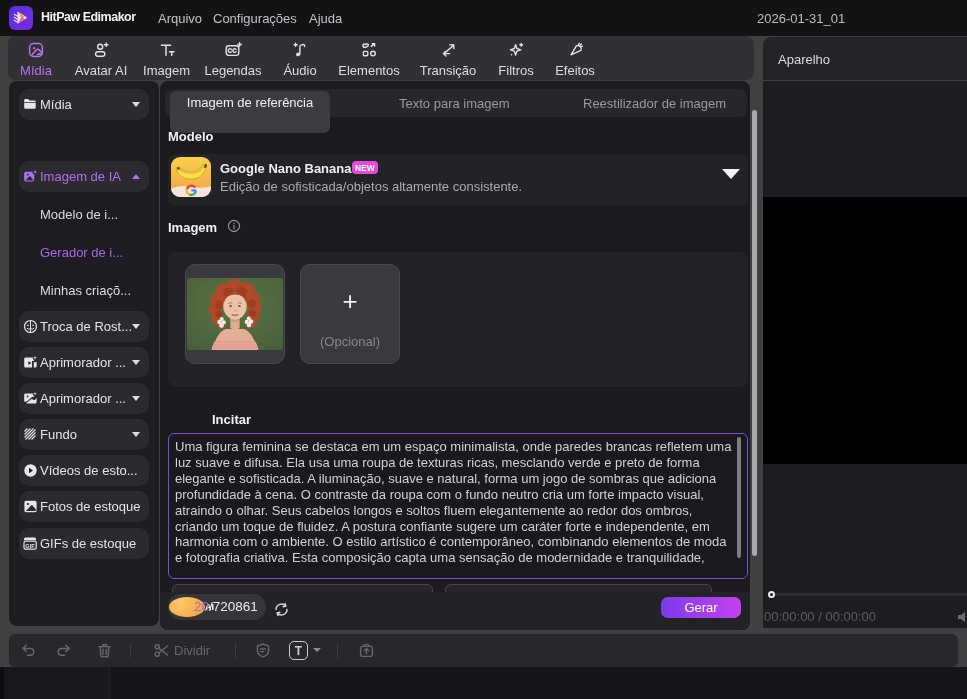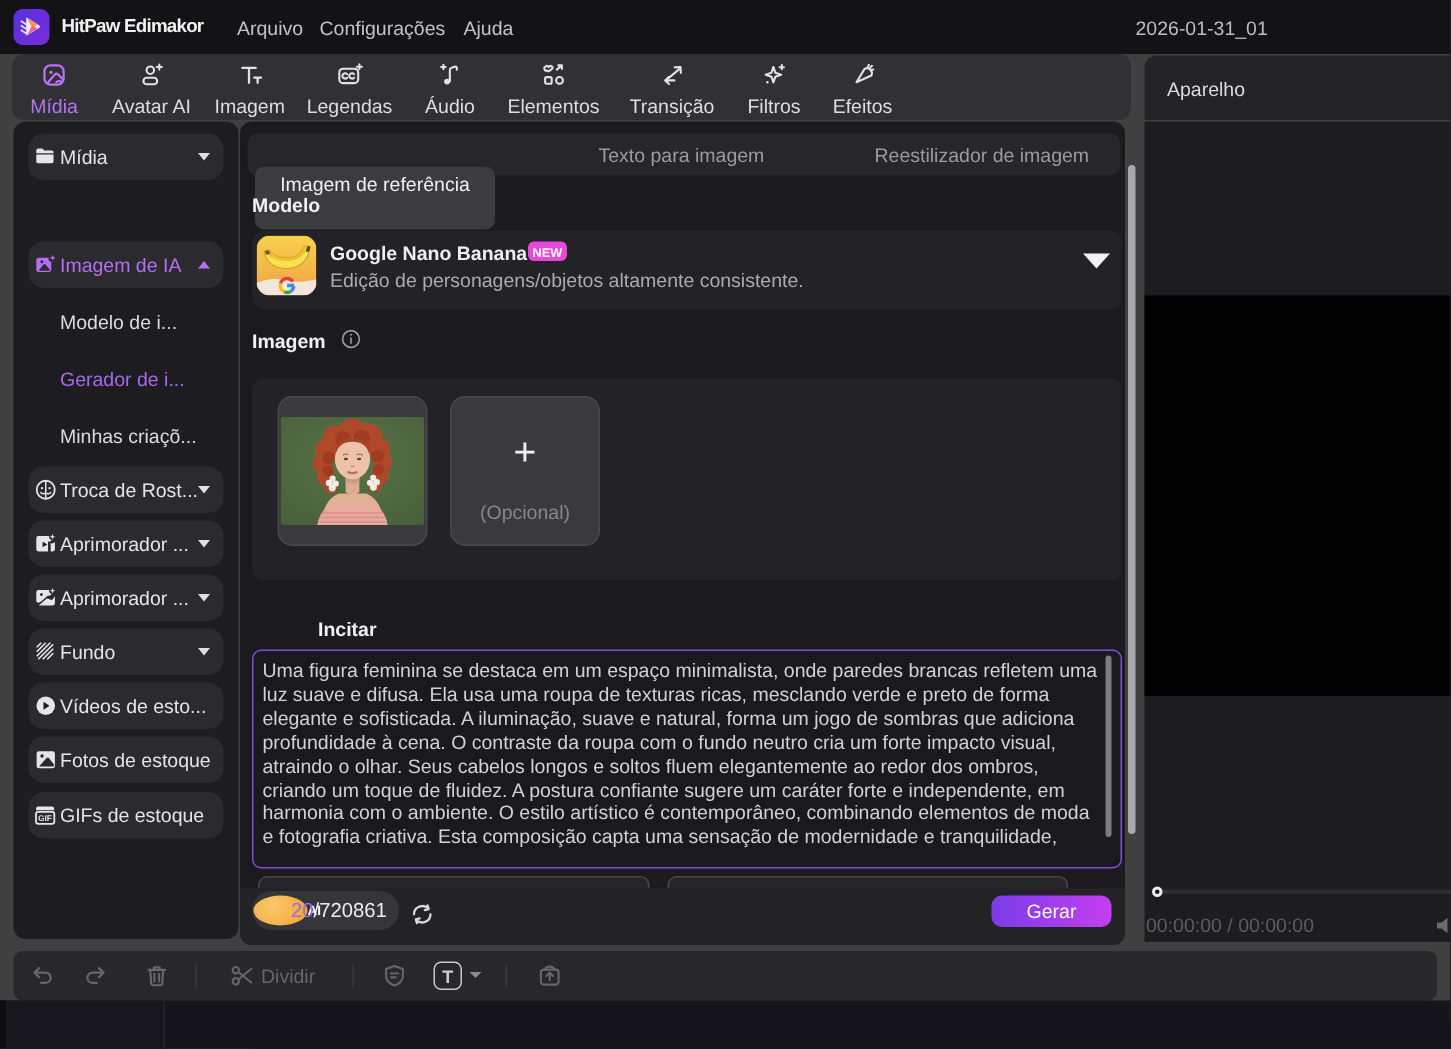--- a/index.html
+++ b/index.html
@@ -35,21 +35,21 @@
   .chev { position:absolute; right:9px; top:13px; width:0; height:0;
     border-left:4.5px solid transparent; border-right:4.5px solid transparent;
     border-top:5px solid #e0e0e2; }
   .chevup { border-top:none; border-bottom:5px solid #b46ef0; }
   .sub { position:absolute; left:31px; font-size:13px; color:#dcdcde; white-space:nowrap; }
 
   
   #middle { left:160px; top:81px; width:590px; height:549px; background:#1b1b1f; border-radius:8px; overflow:hidden; }
   #tabstrip { position:absolute; left:5px; top:8px; width:582px; height:28px; background:#27272b; border-radius:7px; }
   #tabactive { position:absolute; left:5px; top:2px; width:160px; height:42px; background:#3c3c40; border-radius:6px;
-     color:#f0f0f2; font-size:13px; text-align:center; line-height:24px;margin-top:20px; }
+     color:#f0f0f2; font-size:13px; text-align:center; line-height:24px; }
   .tabtxt { position:absolute; top:7px; font-size:13px; color:#9b9b9f; }
   .seclbl { position:absolute; left:8px; font-size:13px; font-weight:bold; color:#f2f2f4; }
   #modelcard { position:absolute; left:8px; top:73px; width:580px; height:52px; background:#232327; border-radius:8px; }
   #banana { position:absolute; left:3px; top:3px; width:40px; height:40px; border-radius:9px; overflow:hidden; }
   #mtitle { position:absolute; left:52px; top:7px; font-size:13px; font-weight:bold; color:#f0f0f2; }
   #newbadge { position:absolute; left:184px; top:7px; background:#e649dc; border-radius:4px;
      color:#fff; font-size:8.5px; font-weight:bold; padding:1.5px 3px; letter-spacing:0;}
   #msub { position:absolute; left:52px; top:25px; font-size:13px; color:#ababad; }
   #mcaret { position:absolute; right:8px; top:15px; width:0; height:0;
     border-left:9px solid transparent; border-right:9px solid transparent; border-top:10px solid #f2f2f2; }
@@ -304,21 +304,21 @@
         <g fill="none" stroke-linecap="butt" transform="translate(14.4,27.3)">
           <path d="M1.56 4.81 A4.6 4.6 0 0 1 9.77 3.36" stroke="#ea4335" stroke-width="2.3"></path>
           <path d="M1.56 4.81 A4.6 4.6 0 0 0 4.06 10.17" stroke="#fbbc05" stroke-width="2.3"></path>
           <path d="M4.06 10.17 A4.6 4.6 0 0 0 8.64 9.77" stroke="#34a853" stroke-width="2.3"></path>
           <path d="M8.64 9.77 A4.6 4.6 0 0 0 10.55 6.6" stroke="#4285f4" stroke-width="2.3"></path>
           <path d="M6 6 H10.7" stroke="#4285f4" stroke-width="2.3"></path>
         </g>
       </svg></div>
       <div id="mtitle">Google Nano Banana</div>
       <div id="newbadge">NEW</div>
-      <div id="msub">Edição de personagens/objetos altamente consistente.</div>
+      <div id="msub">Edição de sofisticada/objetos altamente consistente.</div>
       <div id="mcaret"></div>
     </div>
     <div class="seclbl" style="top:139px;">Imagem</div>
     <svg style="position:absolute;left:67px;top:138px;" width="14" height="14" viewBox="0 0 14 14" fill="none" stroke="#9a9a9e" stroke-width="1.1">
       <circle cx="7" cy="7" r="5.6"></circle>
         <path d="M7 6.4 v3.4" stroke-linecap="round"></path>
         <circle cx="7" cy="4.2" r="0.7" fill="#9a9a9e" stroke="none"></circle>
     </svg>
     <div id="imgbox">
       <div class="slot" style="left:17px;">

